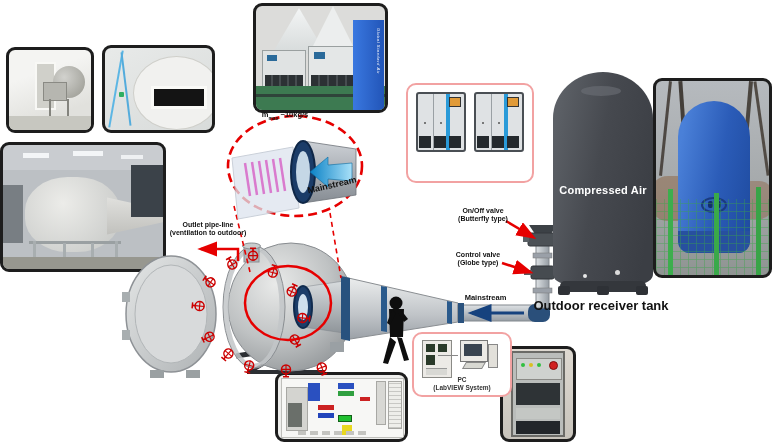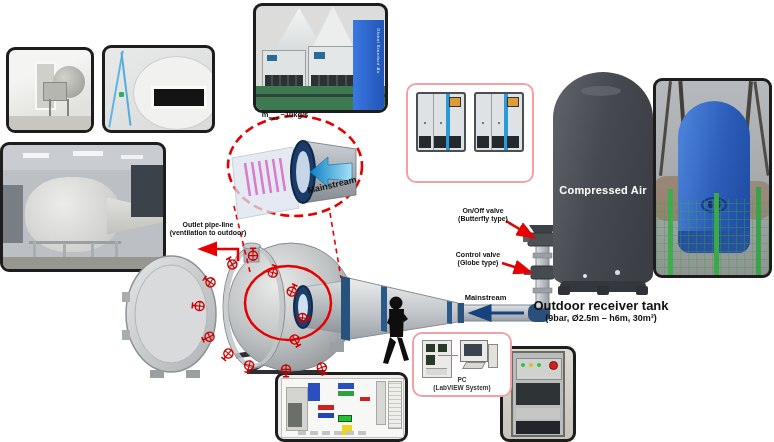--- a/index.html
+++ b/index.html
@@ -369,16 +369,15 @@
   <div class="lbl" style="left:240px;top:111px;width:90px;font-size:7.5px;">
     <span>ṁ</span><sub style="font-size:5px;">max</sub><span> ~10kg/s</span>
   </div>
 
   <div class="lbl" style="left:296px;top:180px;width:72px;font-size:9px;transform:rotate(-13deg);">
     <span>Mainstream</span>
   </div>
 
   <div class="lbl" style="left:528px;top:298px;width:146px;font-size:9px;">
     <div style="font-size:13px;">Outdoor receiver tank</div>
-    <div>(9bar, Ø2.5m – h6m, 30m³)</div>
   </div>
 
 </div>
 
 </body></html>

